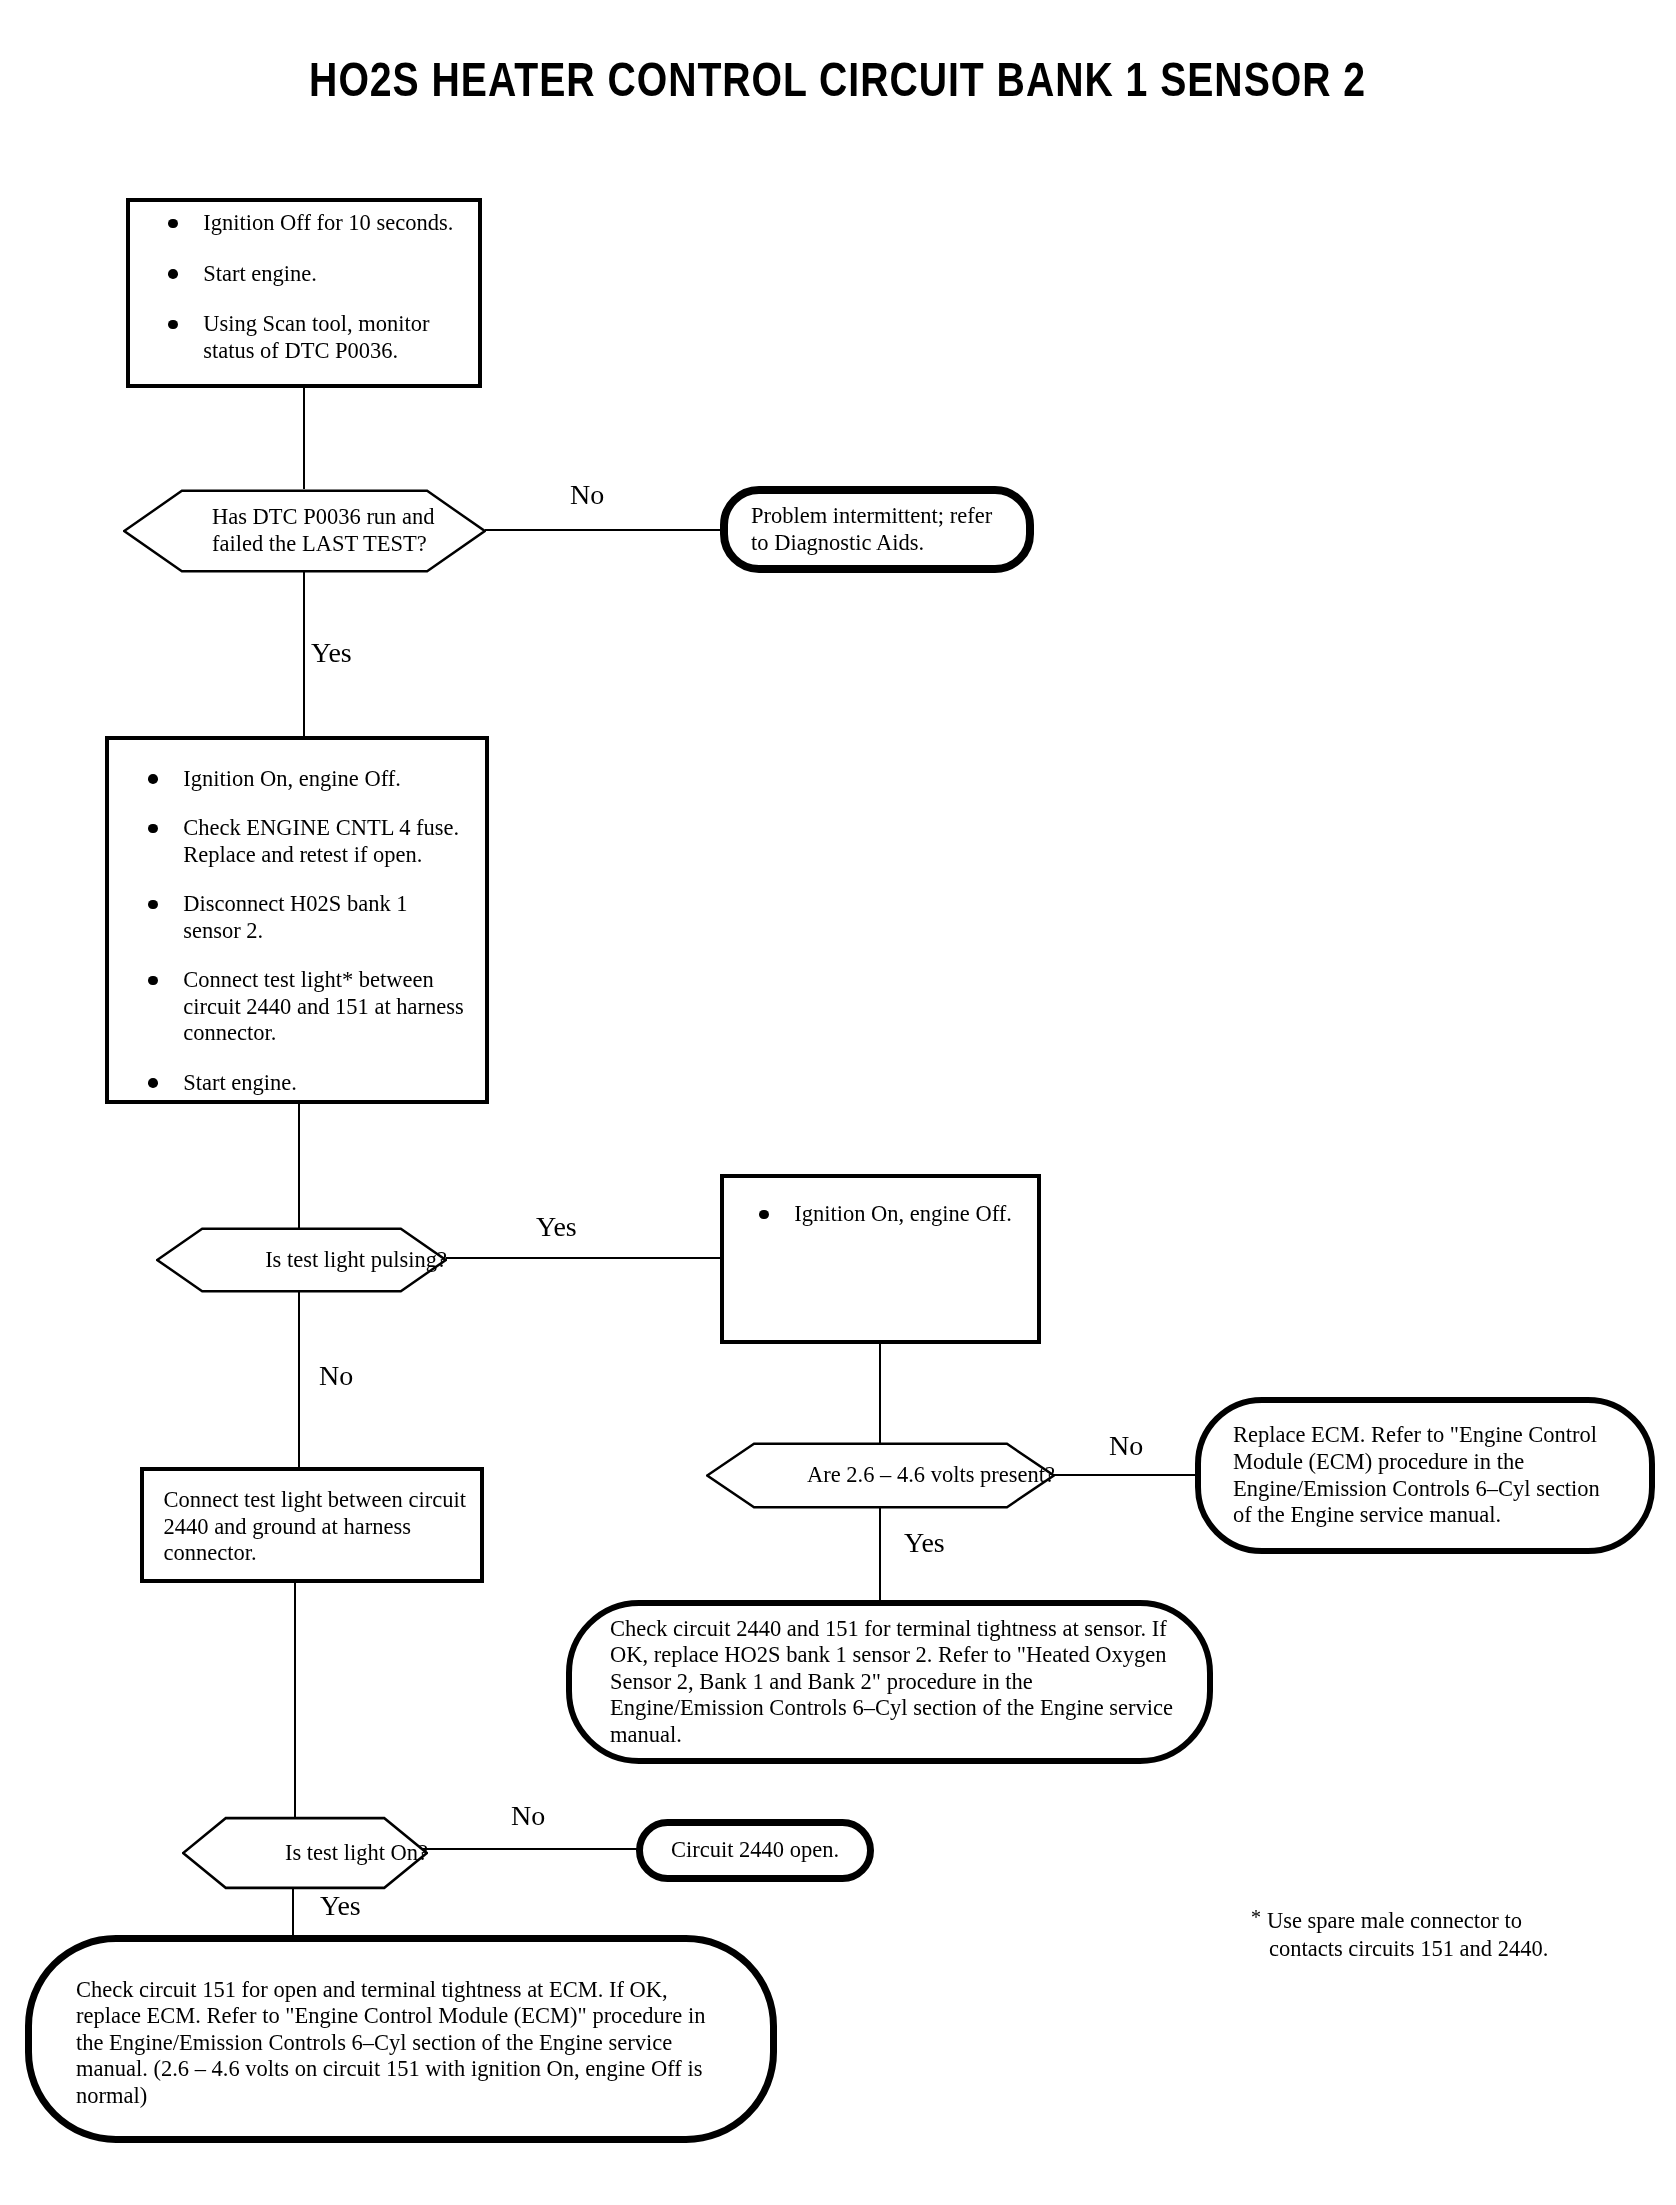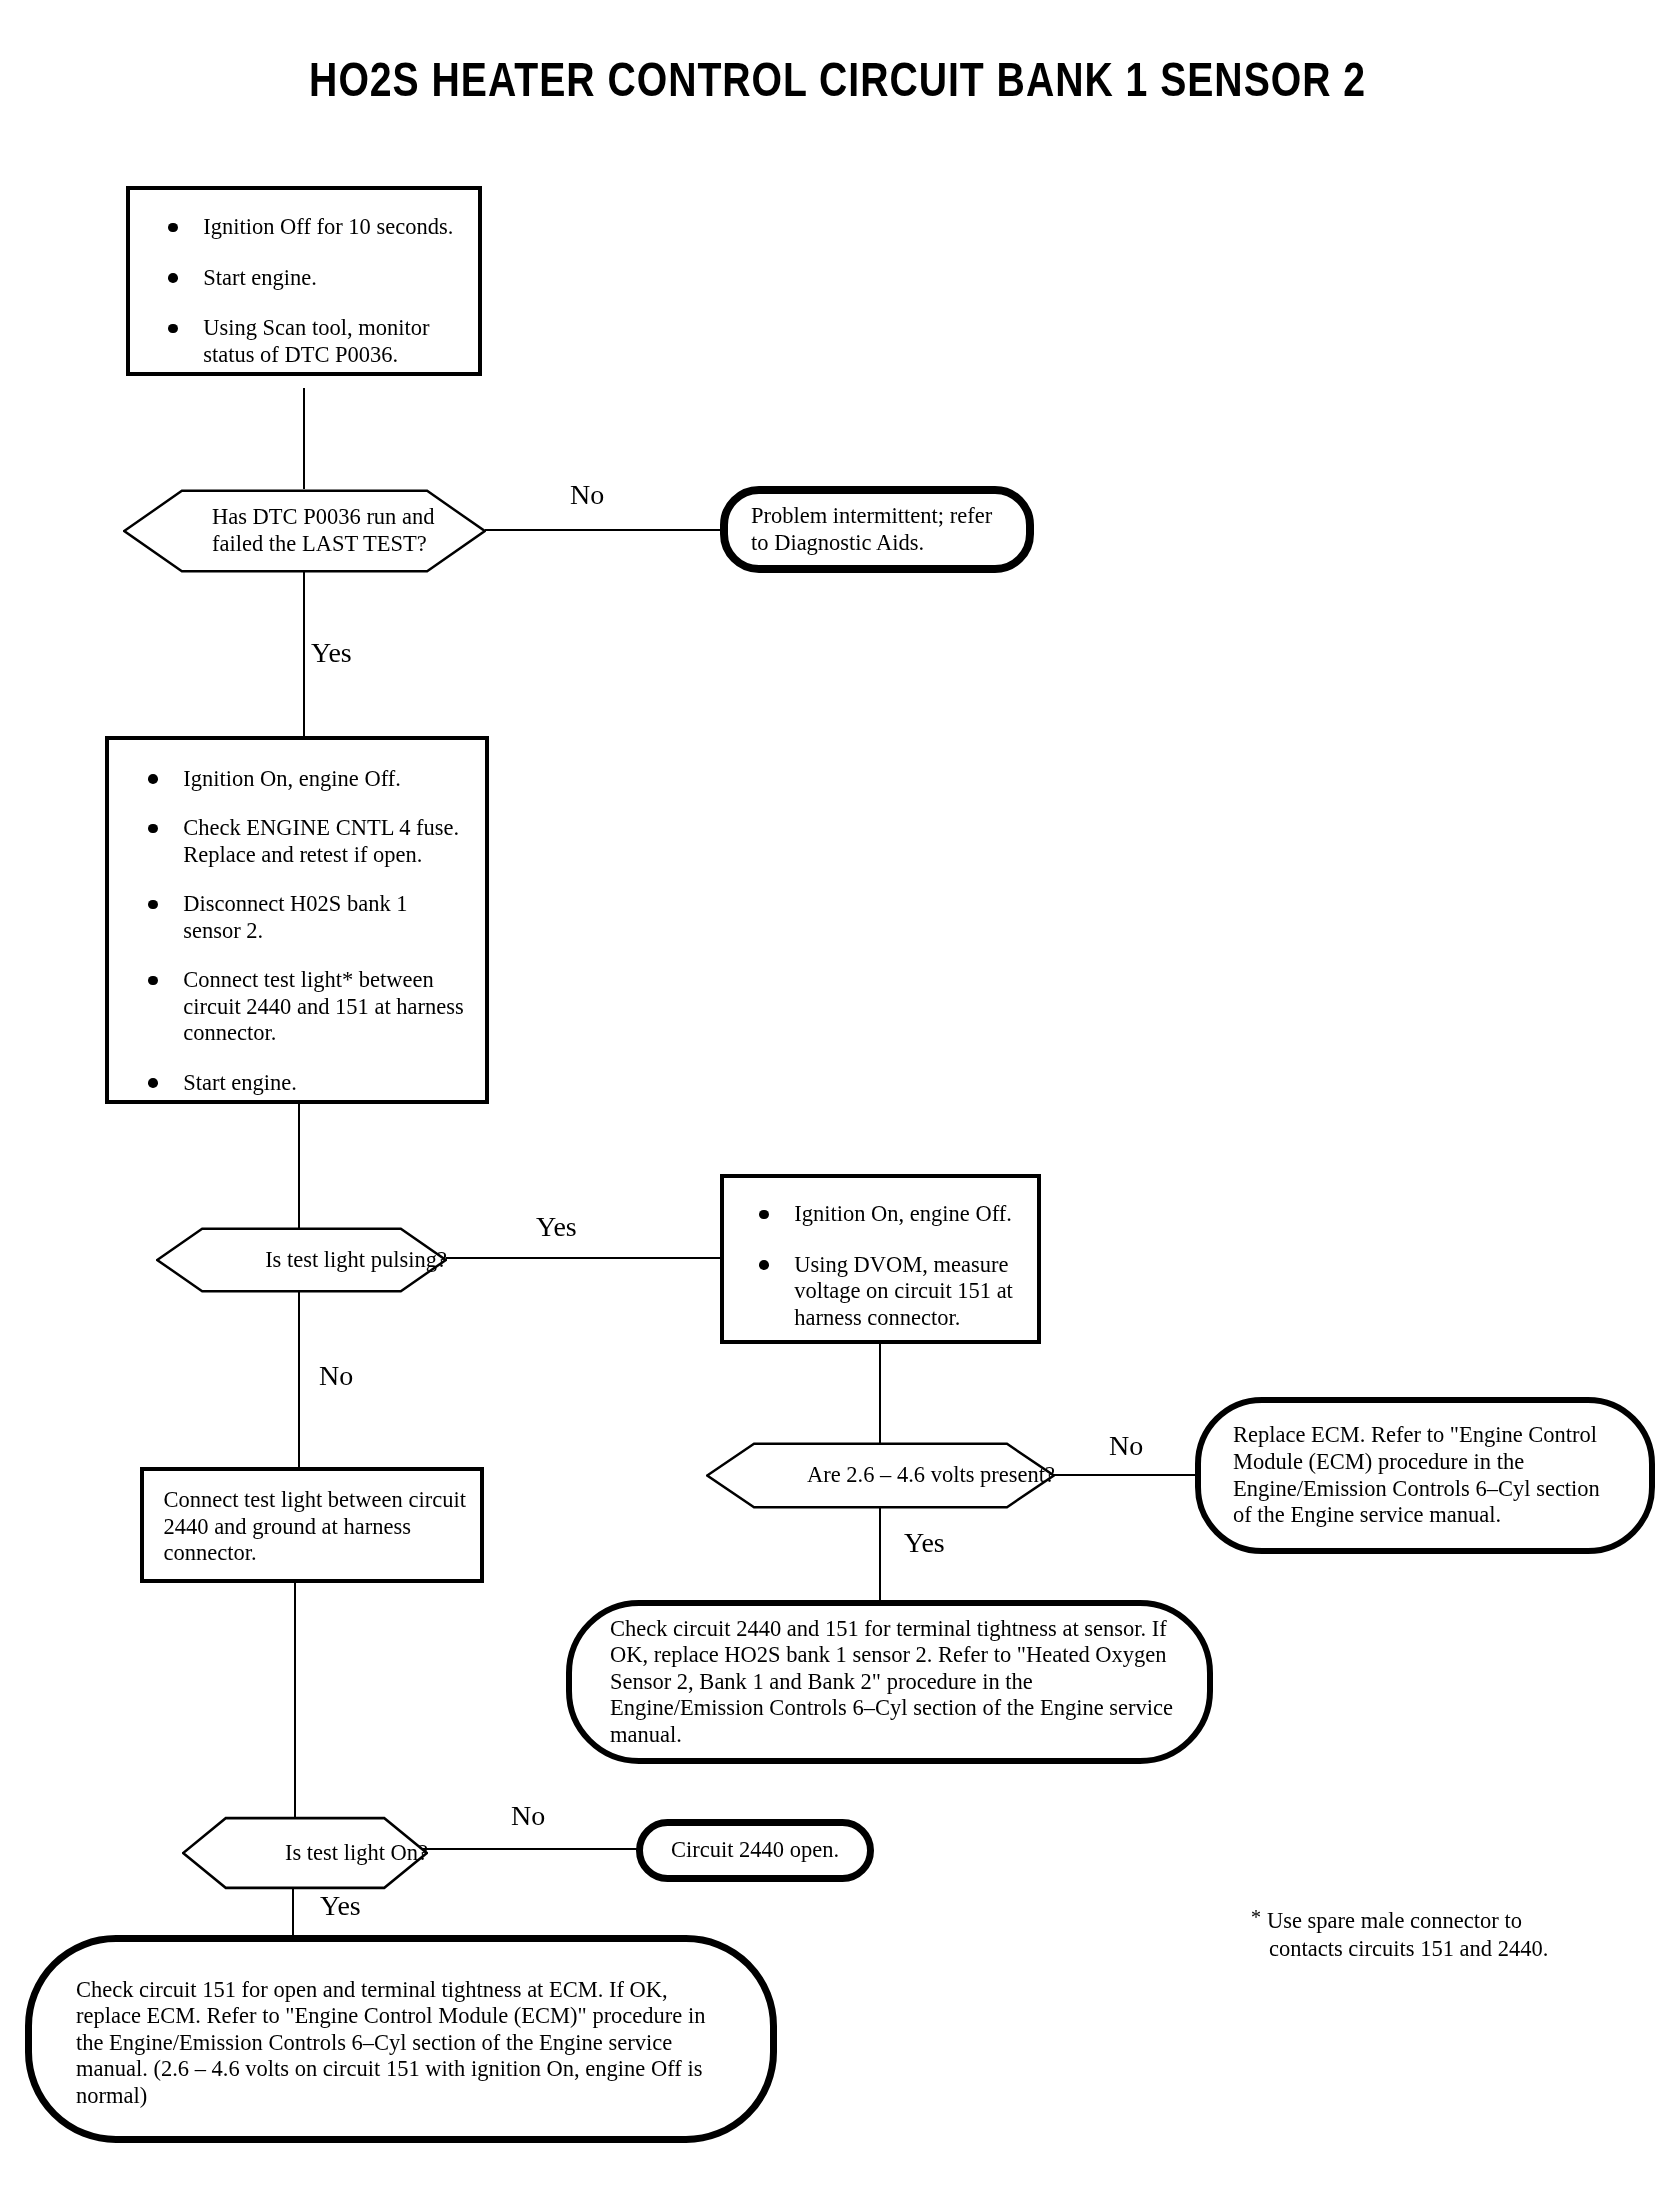--- a/index.html
+++ b/index.html
@@ -52,21 +52,21 @@
 
   <div class="edge-label" style="left:570px;top:481px">No</div>
   <div class="edge-label" style="left:311px;top:639px">Yes</div>
   <div class="edge-label" style="left:536px;top:1213px">Yes</div>
   <div class="edge-label" style="left:319px;top:1362px">No</div>
   <div class="edge-label" style="left:1109px;top:1432px">No</div>
   <div class="edge-label" style="left:904px;top:1529px">Yes</div>
   <div class="edge-label" style="left:511px;top:1802px">No</div>
   <div class="edge-label" style="left:320px;top:1892px">Yes</div>
 
-  <div class="pbox" style="left:126px;top:186px;width:356px;height:190px;padding:24px 16px 0 38px">
+  <div class="pbox" style="left:126px;top:198px;width:356px;height:190px;padding:8px 16px 0 38px">
     <div class="li" style="margin-bottom:24px">
       <span class="dot"></span>
       <span class="li-text">Ignition Off for 10 seconds.</span>
     </div>
     <div class="li" style="margin-bottom:24px">
       <span class="dot"></span>
       <span class="li-text">Start engine.</span>
     </div>
     <div class="li">
       <span class="dot"></span>
@@ -117,24 +117,20 @@
     <div class="hex-text">
         <span>Is test light pulsing?</span>
       </div>
   </div>
 
   <div class="pbox" style="left:720px;top:1174px;width:321px;height:170px;padding:23px 12px 0 35px">
     <div class="li" style="margin-bottom:24px">
       <span class="dot"></span>
       <span class="li-text">Ignition On, engine Off.</span>
     </div>
-    <div class="li">
-      <span class="dot"></span>
-      <span class="li-text">Using DVOM, measure voltage on circuit 151 at harness connector.</span>
-    </div>
   </div>
 
   <div class="hex" style="left:706px;top:1442px;width:349px;height:67px">
     <svg class="hex-svg" viewBox="0 0 574 110" preserveAspectRatio="none">
       <polygon points="2,55 79,3 495,3 572,55 495,107 79,107"></polygon>
     </svg>
     <div class="hex-text">
         <span>Are 2.6 – 4.6 volts present?</span>
       </div>
   </div>

